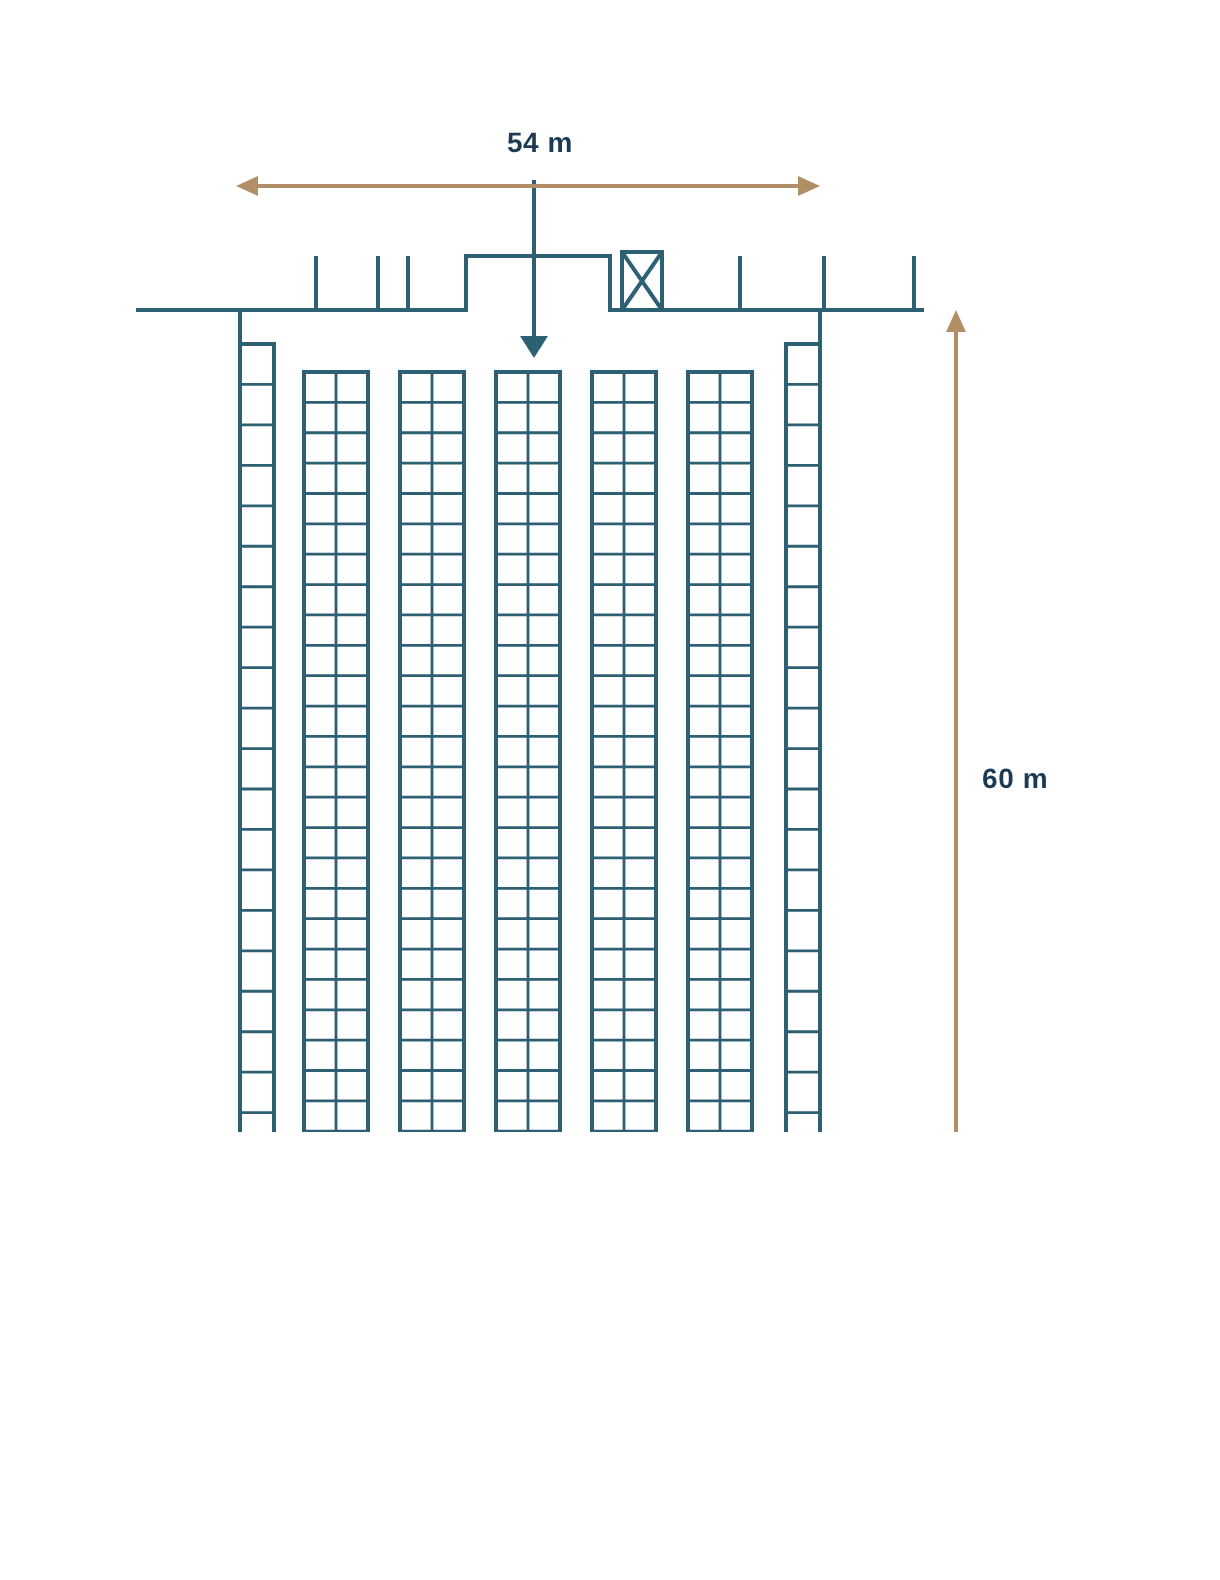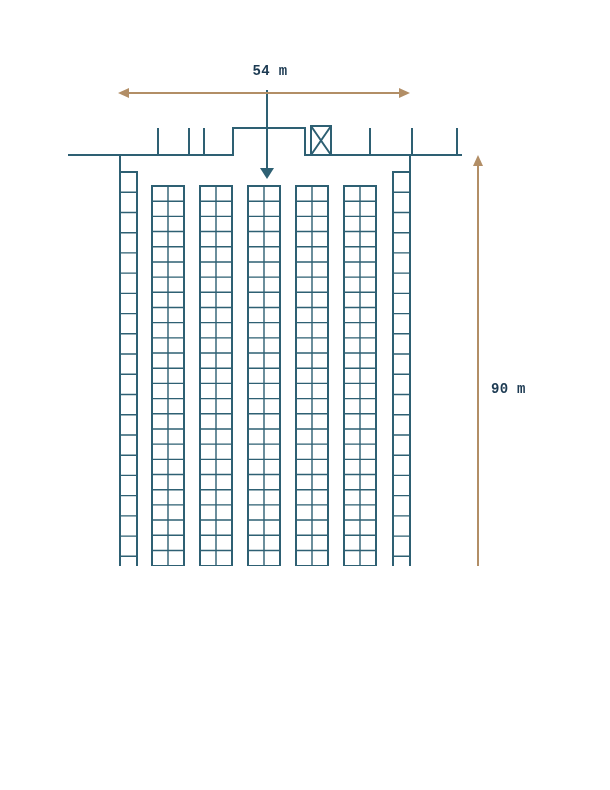--- a/index.html
+++ b/index.html
@@ -1,21 +1,21 @@
 <!DOCTYPE html>
 <html style="--structure: #2E6073; --dim: #B28E66; --label: #1C3A52; --bg: #FFFFFF;"><head>
 <meta charset="utf-8">
 <style>
   html,body { margin:0; padding:0; background:#fff; }
   .canvas {
     position:relative;
     width:610px; height:566px;
     background:var(--bg,#fff);
     overflow:hidden;
-    font-family:Liberation Mono, monospace;
+    font-family:Liberation Sans, sans-serif;
   }
   svg#plan { position:absolute; left:0; top:0; }
 
   .structure       { stroke:var(--structure); fill:none; stroke-width:2; }
   .fill-structure  { fill:var(--structure); stroke:none; }
   .dashed          { stroke-dasharray:5 4; stroke-width:1.6; }
 
   .rack rect { fill:none; stroke:var(--structure); stroke-width:2; }
   .rack path { fill:none; stroke:var(--structure); stroke-width:1.4; }
 
@@ -107,14 +107,14 @@
         </g>
         <g class="rack">
           <rect x="393" y="172" width="17" height="445"></rect>
           <path d="M393 192.22727272727272 H410 M393 212.45454545454544 H410 M393 232.6818181818182 H410 M393 252.9090909090909 H410 M393 273.1363636363636 H410 M393 293.3636363636364 H410 M393 313.5909090909091 H410 M393 333.8181818181818 H410 M393 354.0454545454545 H410 M393 374.27272727272725 H410 M393 394.5 H410 M393 414.72727272727275 H410 M393 434.95454545454544 H410 M393 455.1818181818182 H410 M393 475.40909090909093 H410 M393 495.6363636363636 H410 M393 515.8636363636364 H410 M393 536.090909090909 H410 M393 556.3181818181818 H410 M393 576.5454545454545 H410 M393 596.7727272727273 H410 "></path>
         </g>
       </g>
   </svg>
 
   <div class="label" style="left:240px; top:63px; width:60px; text-align:center;">54 m</div>
 
-  <div class="label" style="left:491px; top:381px;">90 m</div>
+  <div class="label" style="left:491px; top:381px;">60 m</div>
 </div>
 
 </body></html>

